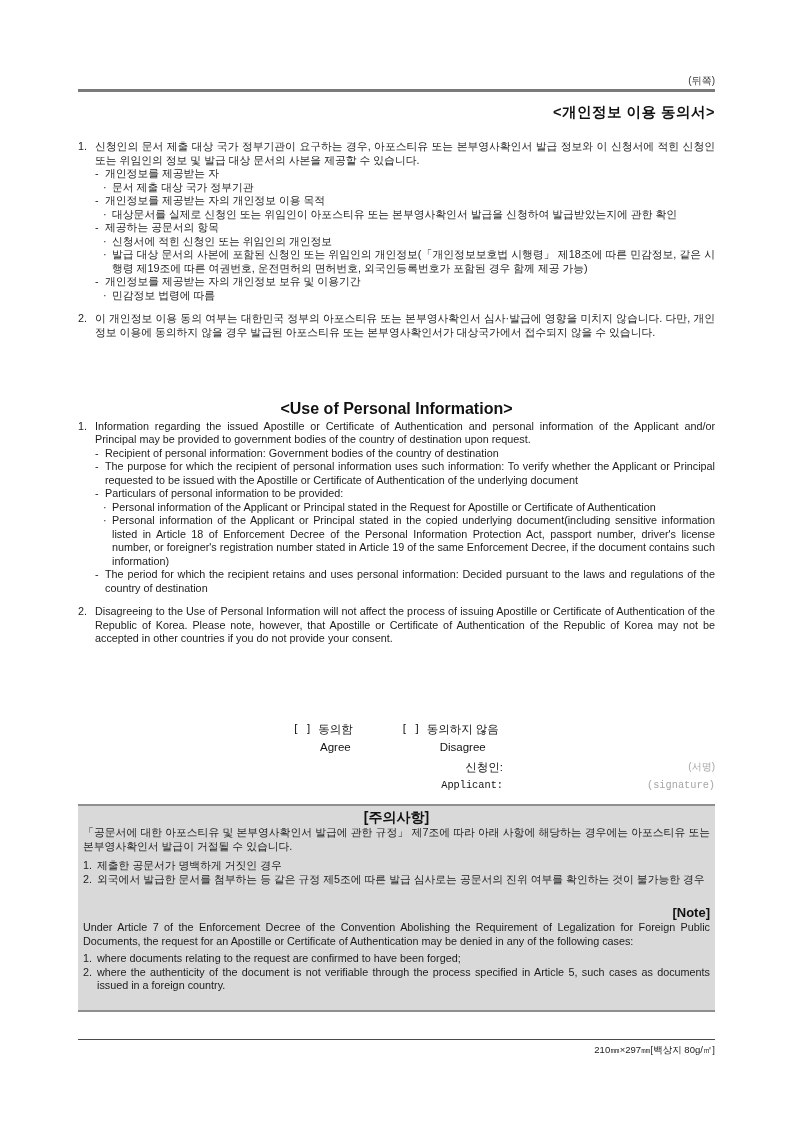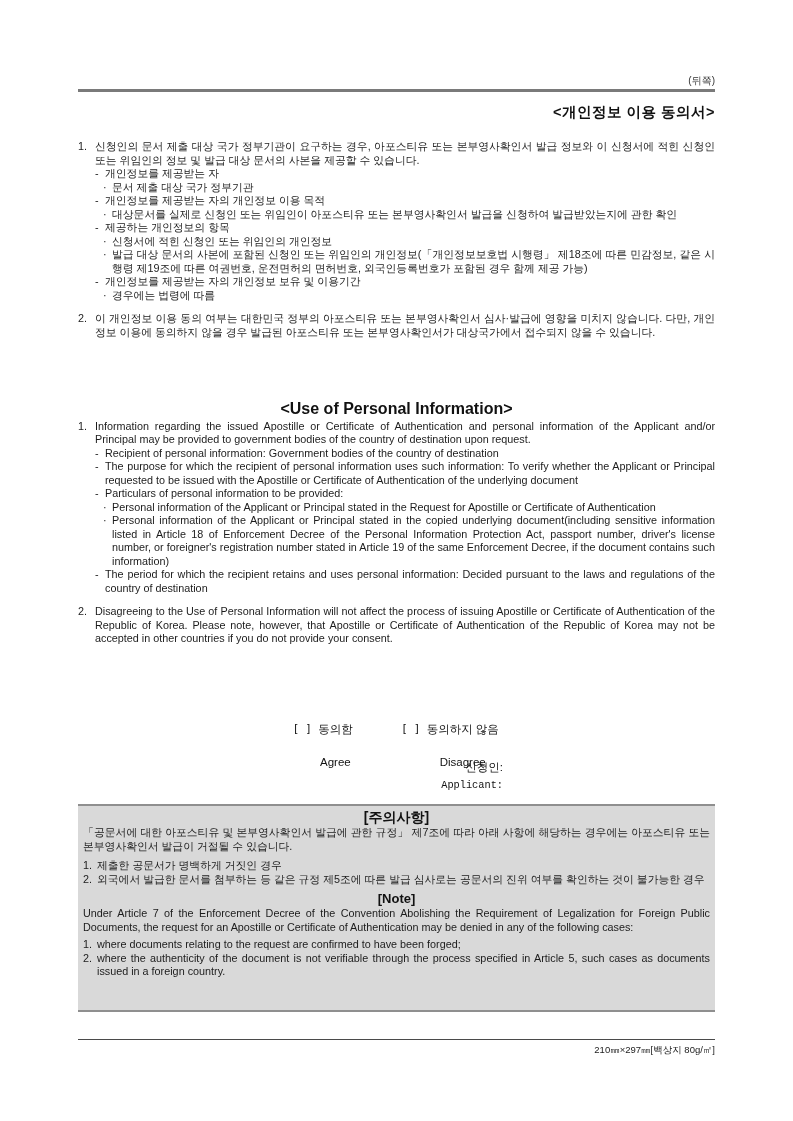--- a/index.html
+++ b/index.html
@@ -32,38 +32,38 @@
   .gap10 { height: 10px; }
 
   .ko-section { top: 140px; }
   .en-section { top: 402px; }
   .en-heading { text-align: center; font-weight: bold; font-size: 16px; margin-bottom: 4px; color: #111; }
 
   .consent { top: 722px; display: flex; justify-content: center; gap: 50px; font-size: 11.5px; color: #111; }
   .opt { display: grid; grid-template-columns: max-content max-content; column-gap: 8px; }
   .opt .bracket { grid-column: 1; white-space: pre; }
   .opt .ko { grid-column: 2; }
-  .opt .en { grid-column: 2; text-align: center; margin-top: 19px; }
+  .opt .en { grid-column: 2; text-align: center; margin-top: 4px; }
 
   .sig { top: 758px; display: flex; font-size: 11.5px; line-height: 18px; }
   .sig-left { width: 425px; text-align: right; color: #111; }
   .sig-right { flex: 1; text-align: right; color: #a6a6a6; font-size: 10px; line-height: 18px; }
   .mono { font-family: "Liberation Mono", "DejaVu Sans Mono", monospace; font-size: 10.3px; }
 
   .notice {
     top: 804px;
     background: #d9d9d9;
     border-top: 2px solid #8f8f8f;
     border-bottom: 2px solid #8f8f8f;
     padding: 2px 5px 16px 5px;
     box-sizing: border-box;
     min-height: 208px;
   }
   .notice-title-ko { text-align: center; font-weight: bold; font-size: 14px; line-height: 18px; color: #111; }
-  .notice-title-en { text-align: center; font-weight: bold; font-size: 13px; line-height: 17px; margin-top: 4px; color: #111; }
+  .notice-title-en { text-align: right; font-weight: bold; font-size: 13px; line-height: 17px; margin-top: 18px; color: #111; }
   .notice .num { width: 14px; }
   .gap6 { height: 6px; }
   .gap4 { height: 4px; }
 
   .footer-rule { position: absolute; top: 1039px; left: 78px; right: 78px; height: 1px; background: #4a4a4a; }
   .footer-text { position: absolute; top: 1044px; right: 78px; font-size: 9.5px; color: #222; margin-left: 31px; }
 </style>
 </head>
 <body>
 
@@ -90,37 +90,37 @@
     <div class="sub dash">
       <span class="marker">-</span>
       <span class="item-body">개인정보를 제공받는 자의 개인정보 이용 목적</span>
     </div>
     <div class="sub dot">
       <span class="marker">·</span>
       <span class="item-body">대상문서를 실제로 신청인 또는 위임인이 아포스티유 또는 본부영사확인서 발급을 신청하여 발급받았는지에 관한 확인</span>
     </div>
     <div class="sub dash">
       <span class="marker">-</span>
-      <span class="item-body">제공하는 개인정보의 항목</span>
+      <span class="item-body">제공하는 공문서의 항목</span>
     </div>
     <div class="sub dot">
       <span class="marker">·</span>
       <span class="item-body">신청서에 적힌 신청인 또는 위임인의 개인정보</span>
     </div>
     <div class="sub dot">
       <span class="marker">·</span>
       <span class="item-body">발급 대상 문서의 사본에 포함된 신청인 또는 위임인의 개인정보(「개인정보보호법 시행령」 제18조에 따른 민감정보, 같은 시행령 제19조에 따른 여권번호, 운전면허의 면허번호, 외국인등록번호가 포함된 경우 함께 제공 가능)</span>
     </div>
     <div class="sub dash">
       <span class="marker">-</span>
       <span class="item-body">개인정보를 제공받는 자의 개인정보 보유 및 이용기간</span>
     </div>
     <div class="sub dot">
       <span class="marker">·</span>
-      <span class="item-body">경우에는 법령에 따름</span>
+      <span class="item-body">민감정보 법령에 따름</span>
     </div>
     <div class="gap10"></div>
     <div class="num-item">
       <span class="num">2.</span>
       <span class="item-body">이 개인정보 이용 동의 여부는 대한민국 정부의 아포스티유 또는 본부영사확인서 심사·발급에 영향을 미치지 않습니다. 다만, 개인정보 이용에 동의하지 않을 경우 발급된 아포스티유 또는 본부영사확인서가 대상국가에서 접수되지 않을 수 있습니다.</span>
     </div>
   </div>
 
   <div class="abs body-text en-section">
     <div class="en-heading">&lt;Use of Personal Information&gt;</div>
@@ -170,20 +170,24 @@
       <span class="ko">동의하지 않음</span>
       <span class="en">Disagree</span>
     </div>
   </div>
 
   <div class="abs sig">
     <div class="sig-left">
       <div>신청인:</div>
       <div class="mono">Applicant:</div>
     </div>
+    <div class="sig-right">
+      <div>(서명)</div>
+      <div class="mono">(signature)</div>
+    </div>
   </div>
 
   <div class="abs notice body-text">
     <div class="notice-title-ko">[주의사항]</div>
     <div>「공문서에 대한 아포스티유 및 본부영사확인서 발급에 관한 규정」 제7조에 따라 아래 사항에 해당하는 경우에는 아포스티유 또는 본부영사확인서 발급이 거절될 수 있습니다.</div>
     <div class="gap6"></div>
     <div class="num-item">
       <span class="num">1.</span>
       <span class="item-body">제출한 공문서가 명백하게 거짓인 경우</span>
     </div>

